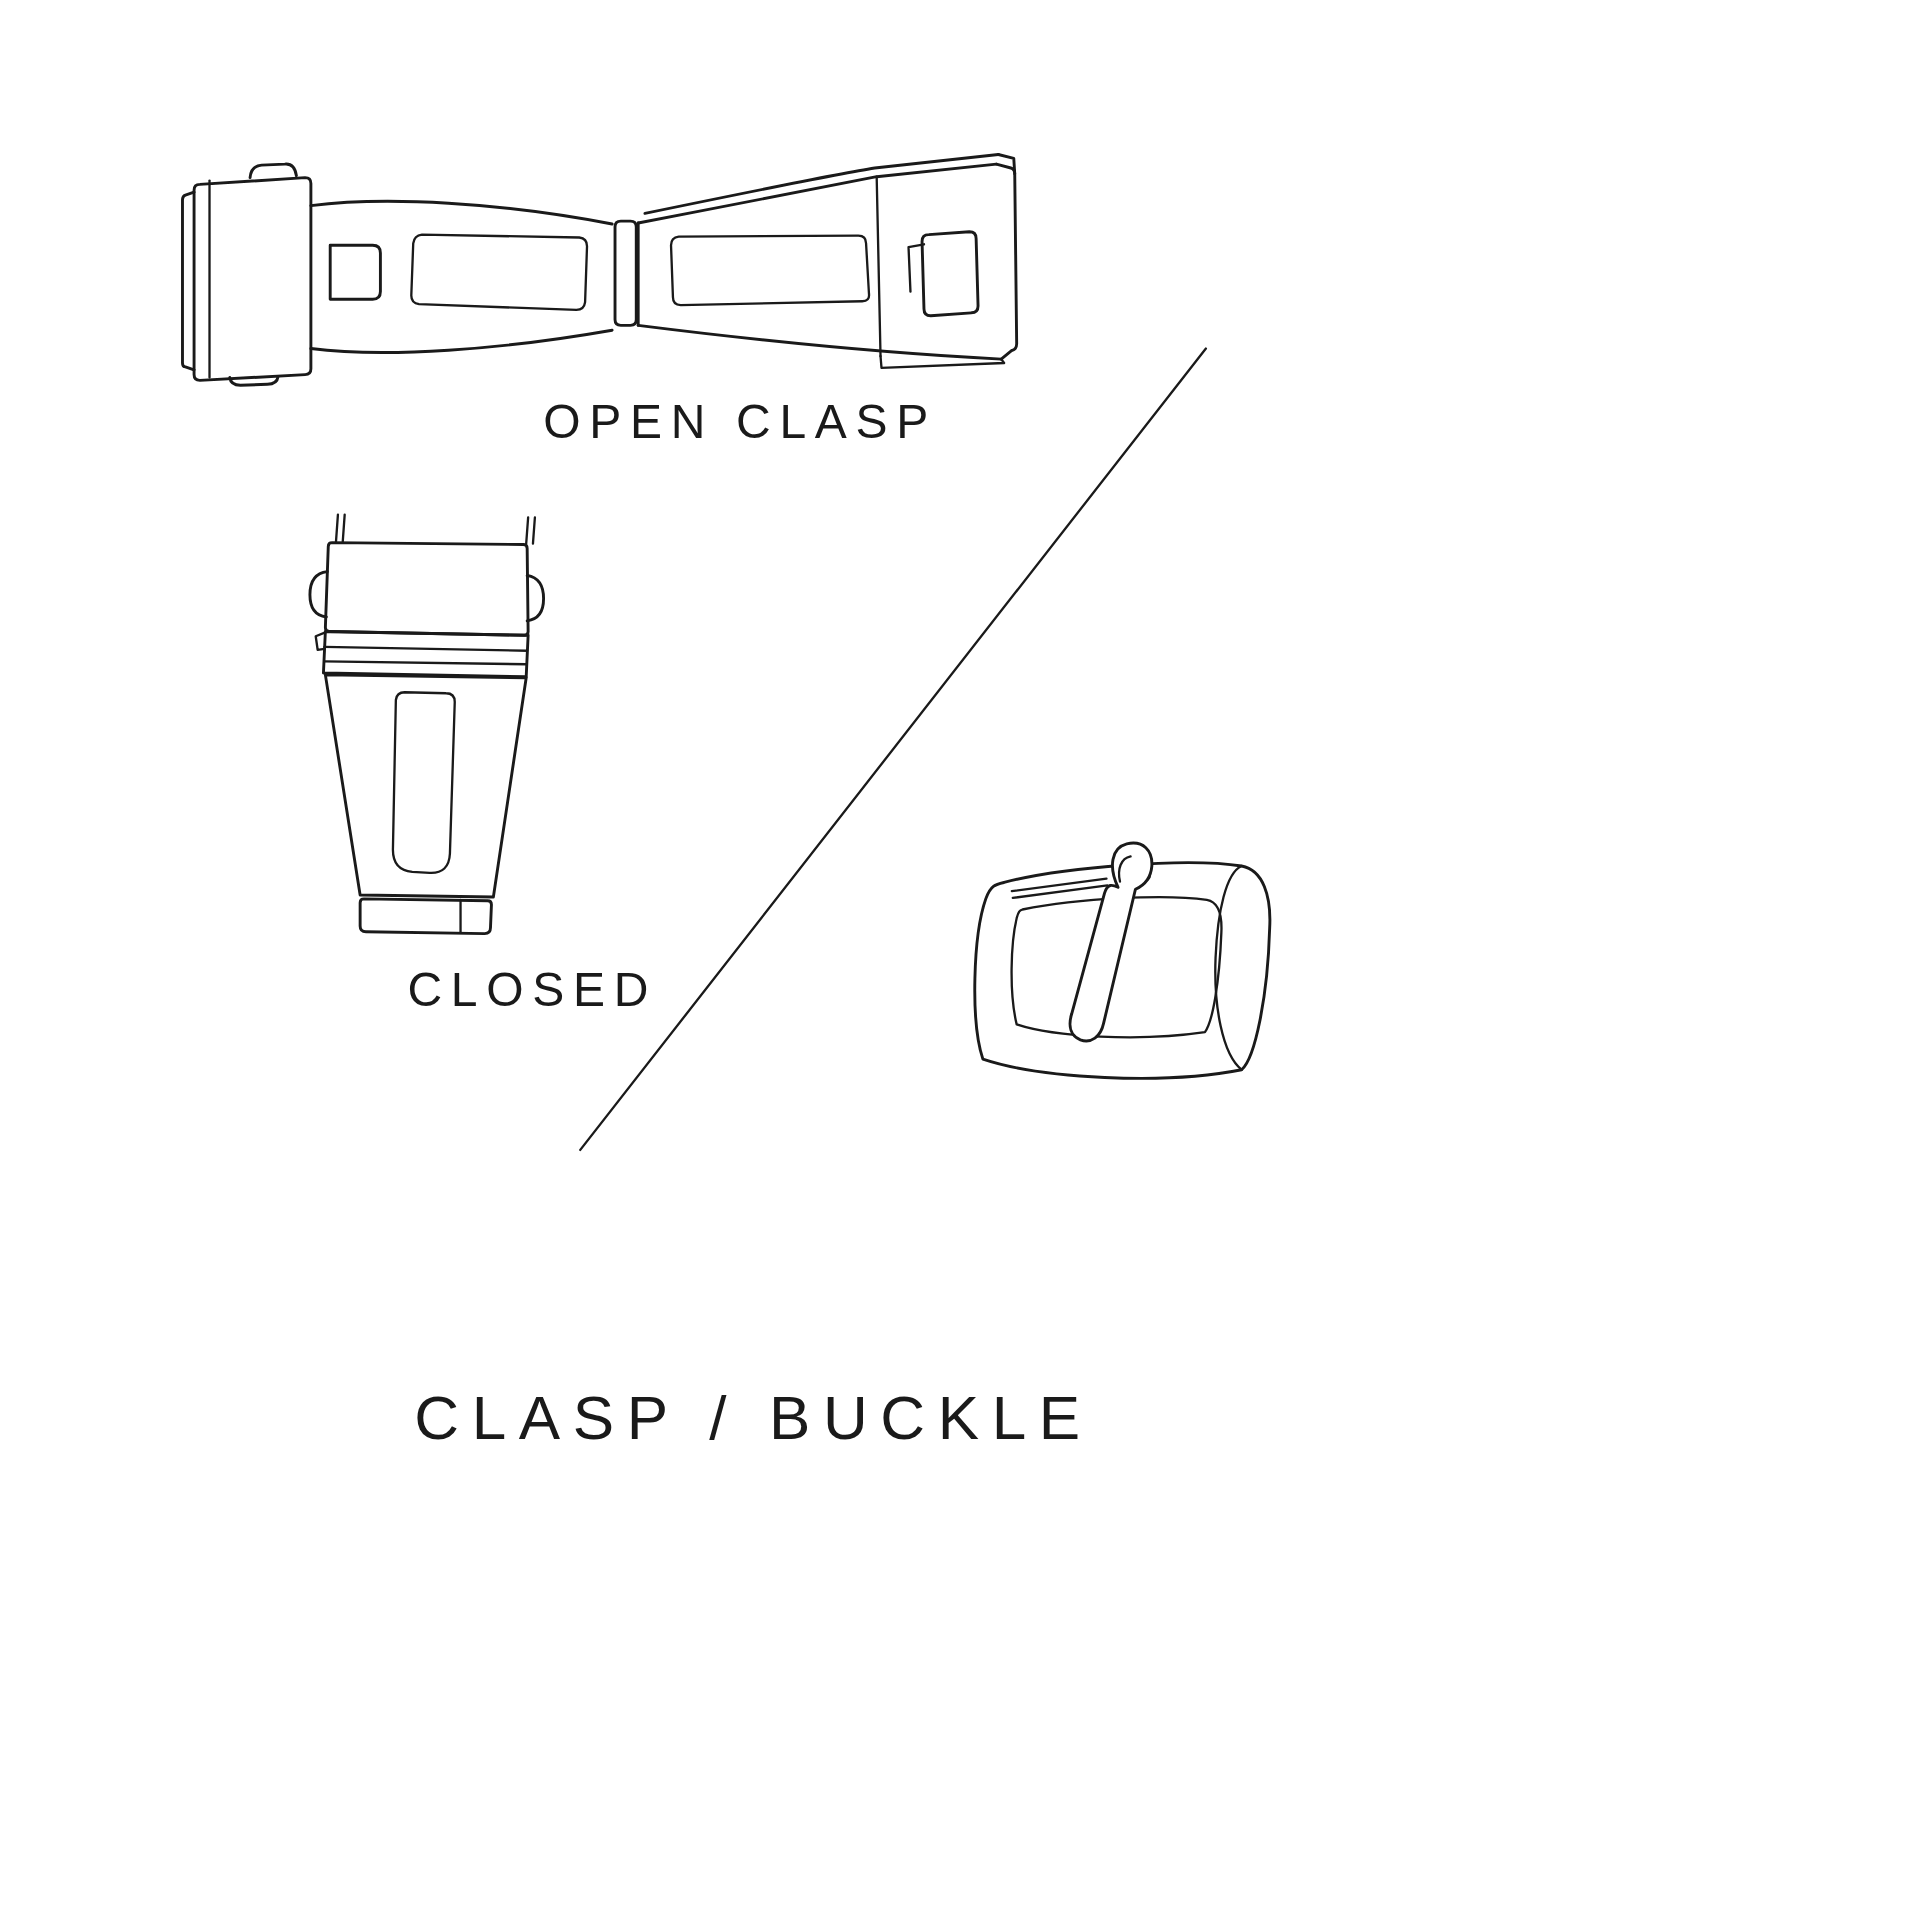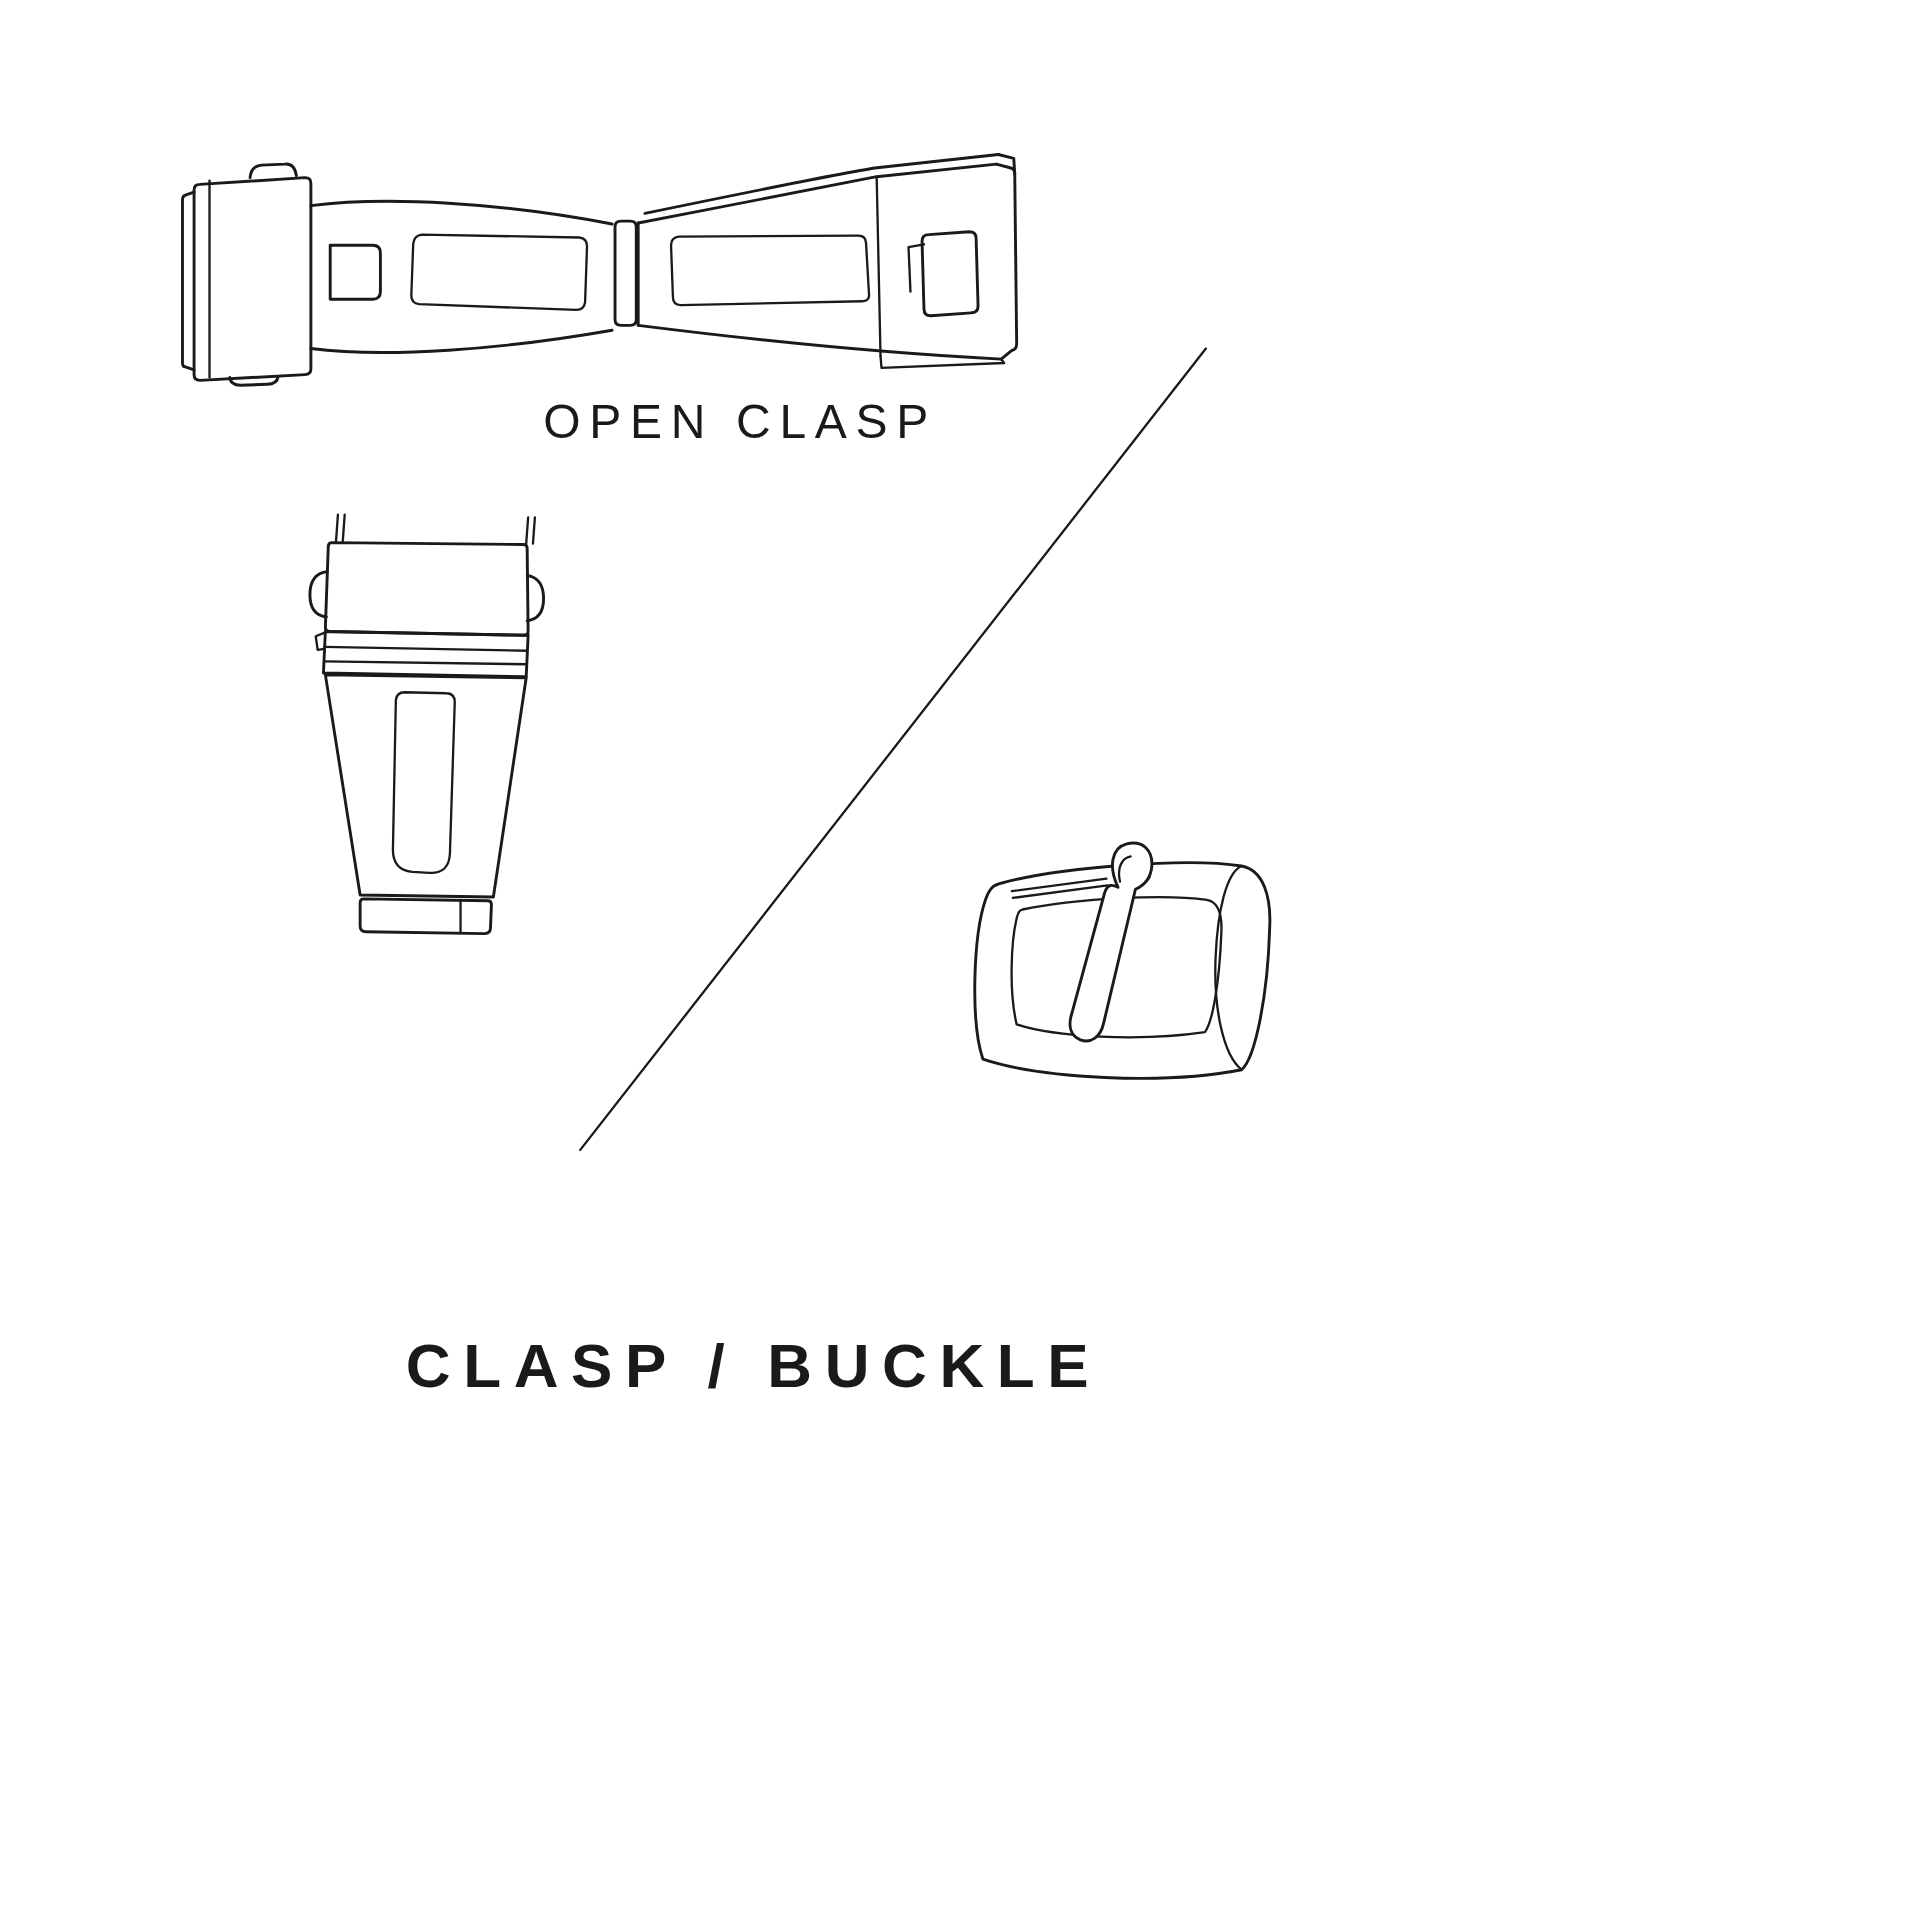--- a/index.html
+++ b/index.html
@@ -22,24 +22,24 @@
     color:var(--ink);
     font-weight:300;
     font-size:48px;
     letter-spacing:8.7px;
     white-space:nowrap;
   }
   .caption.open-clasp{left:319px;top:394px;width:618px;}
   .caption.closed{left:174px;top:962px;width:483px;}
   .title{
     position:absolute;
-    left:174px;top:1330px;width:1159px;
+    left:174px;top:1382px;width:1159px;
     text-align:center;
     color:var(--ink);
-    font-weight:700;
+    font-weight:400;
     font-size:62px;
     letter-spacing:12.6px;
     white-space:nowrap;
   }
 </style>
 </head>
 <body style="--ink: #1a1a1a; background: rgb(255, 255, 255);">
 
 <div class="stage">
 
@@ -109,16 +109,17 @@
       <path class="line-thin" d="M1049,930 L1147,917"></path>
       <path class="line-thin" d="M1048,923 L1146,910"></path>
       <circle class="line-thin" cx="1184" cy="906" r="7"></circle>
 
       <path class="filled" d="M1158,919 C1148,898 1151,878 1167,874 C1184,870 1194,881 1193,897 C1192,909 1185,917 1176,921 L1143,1060 C1140,1074 1130,1081 1119,1077 C1109,1073 1106,1063 1110,1050 L1144,925 C1147,915 1152,916 1158,919 Z"></path>
       <path class="line-thin" d="M1160,913 C1157,900 1161,889 1171,887"></path>
     </g>
   </svg>
 
   <div class="caption open-clasp">OPEN CLASP</div>
+  <div class="caption closed">CLOSED</div>
   <div class="title">CLASP / BUCKLE</div>
 
 </div>
 
 
 </body></html>

